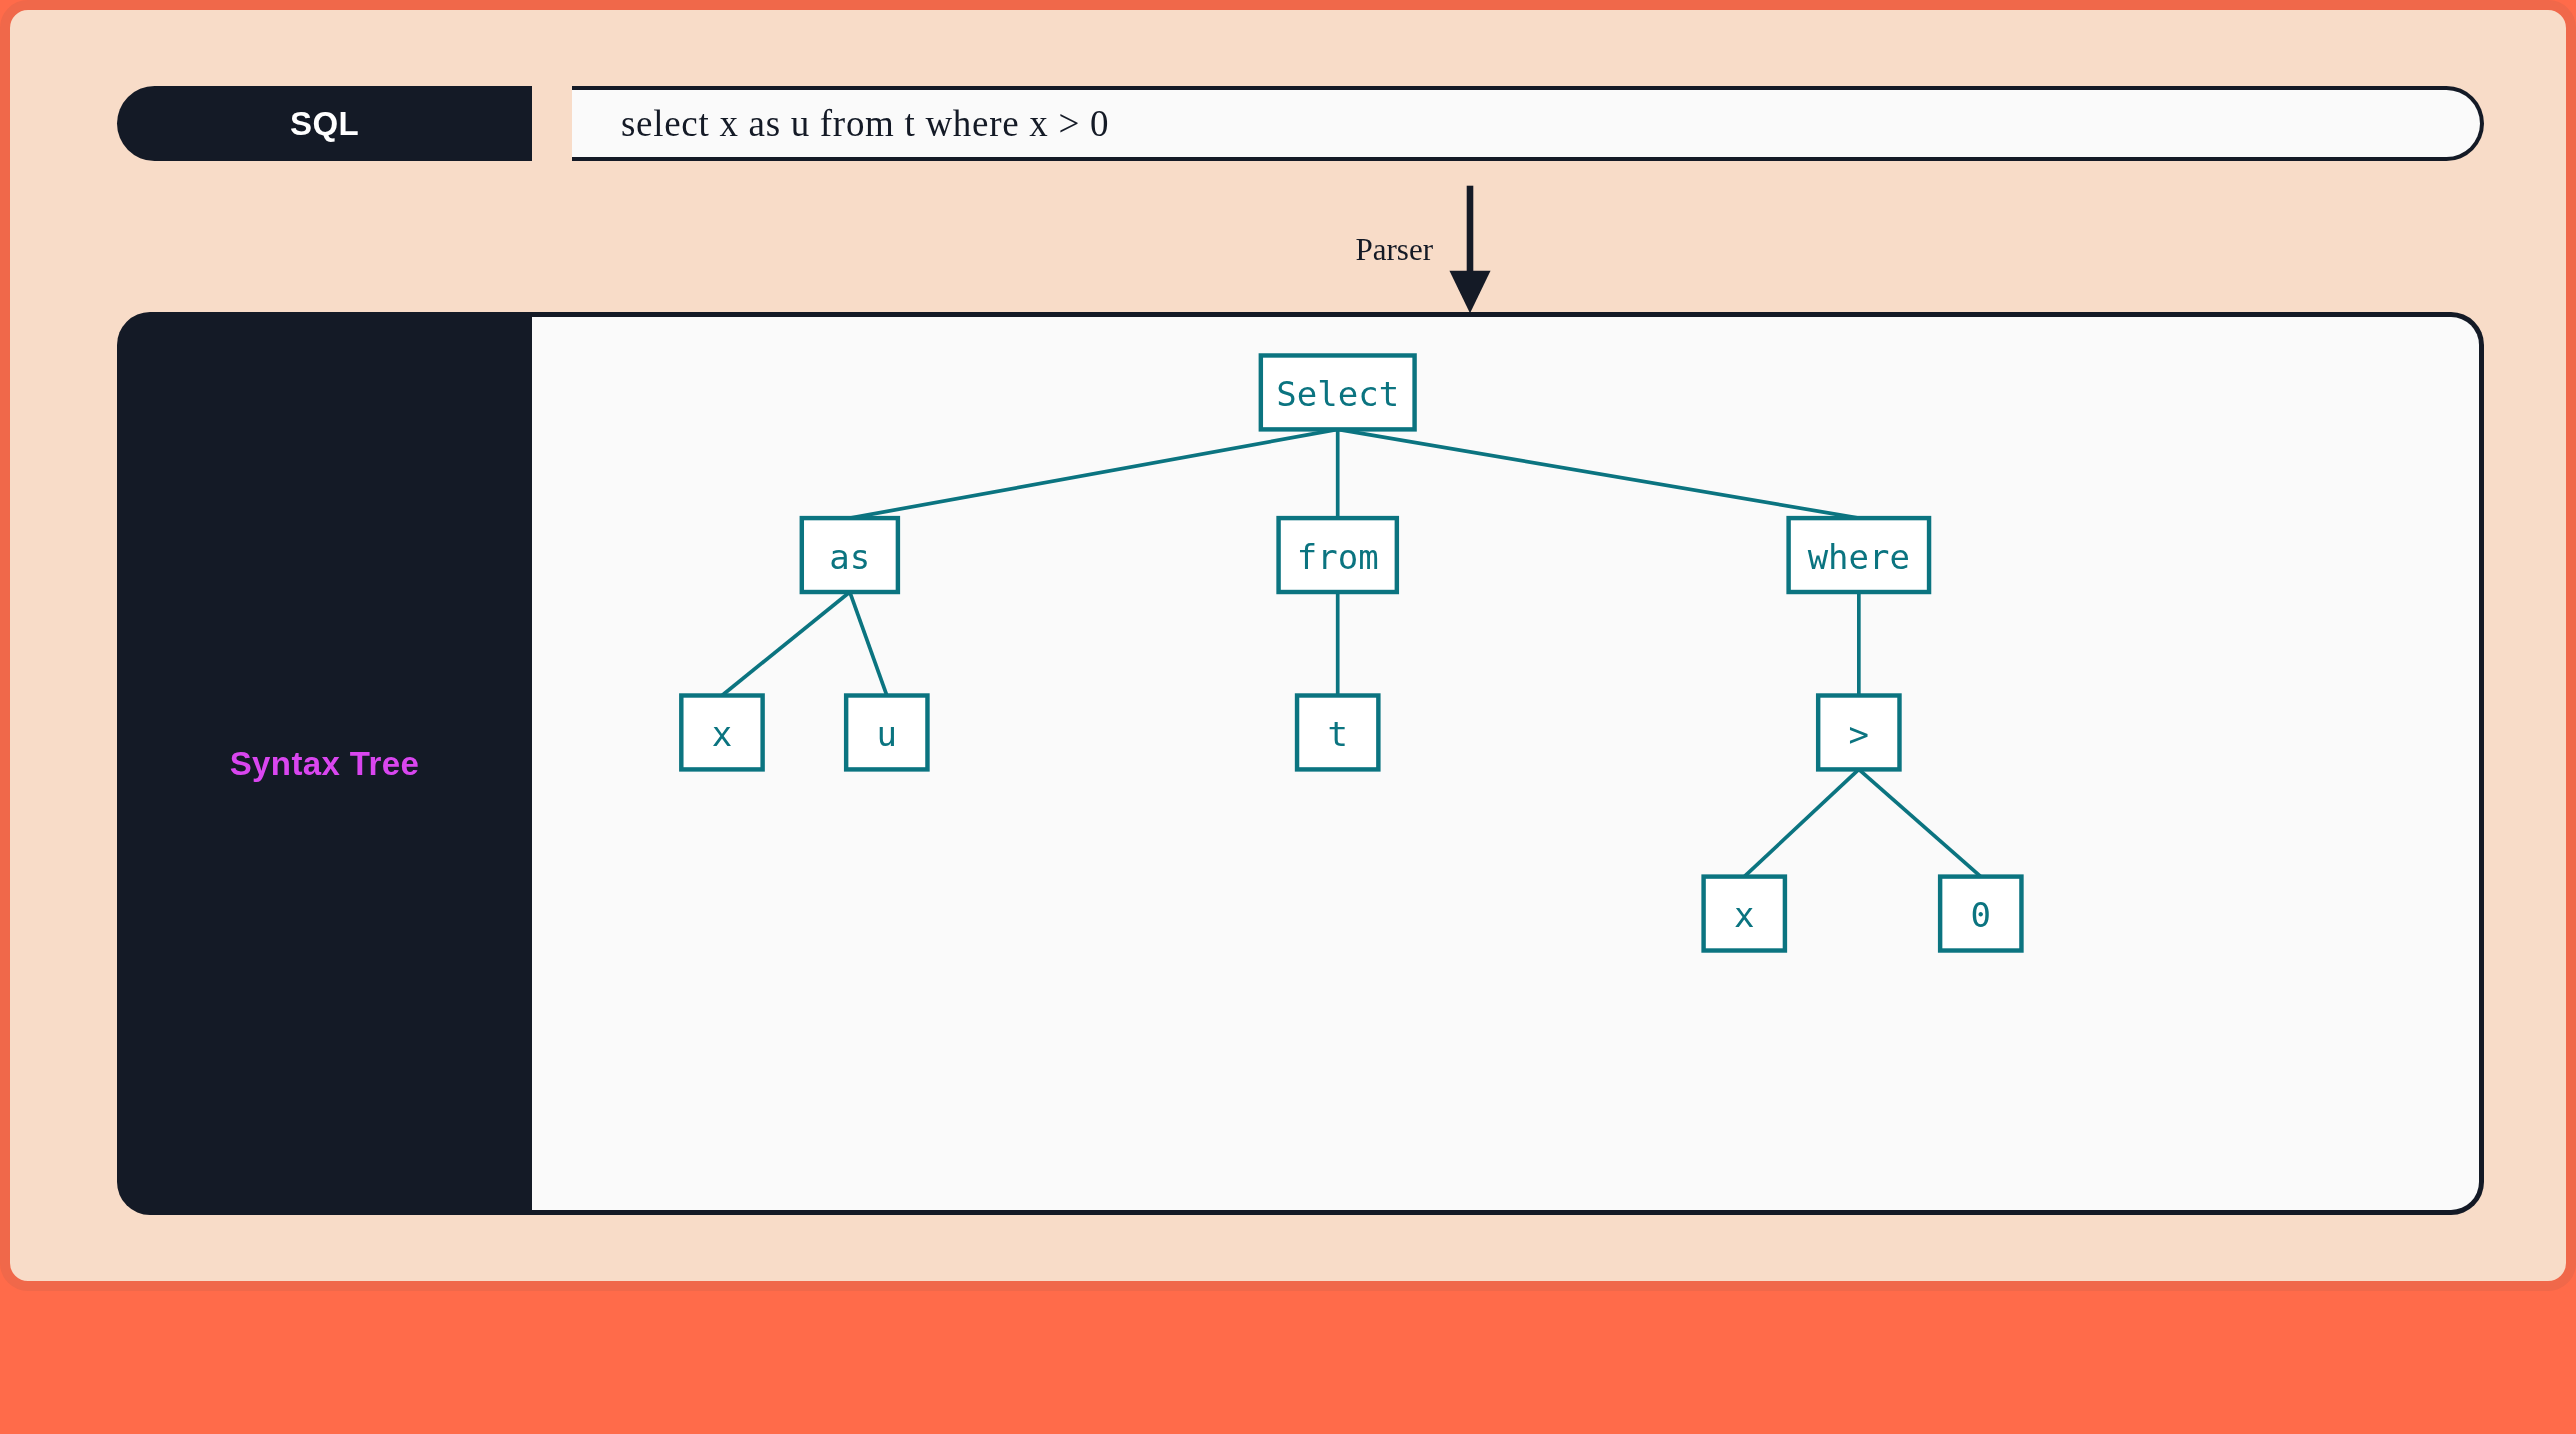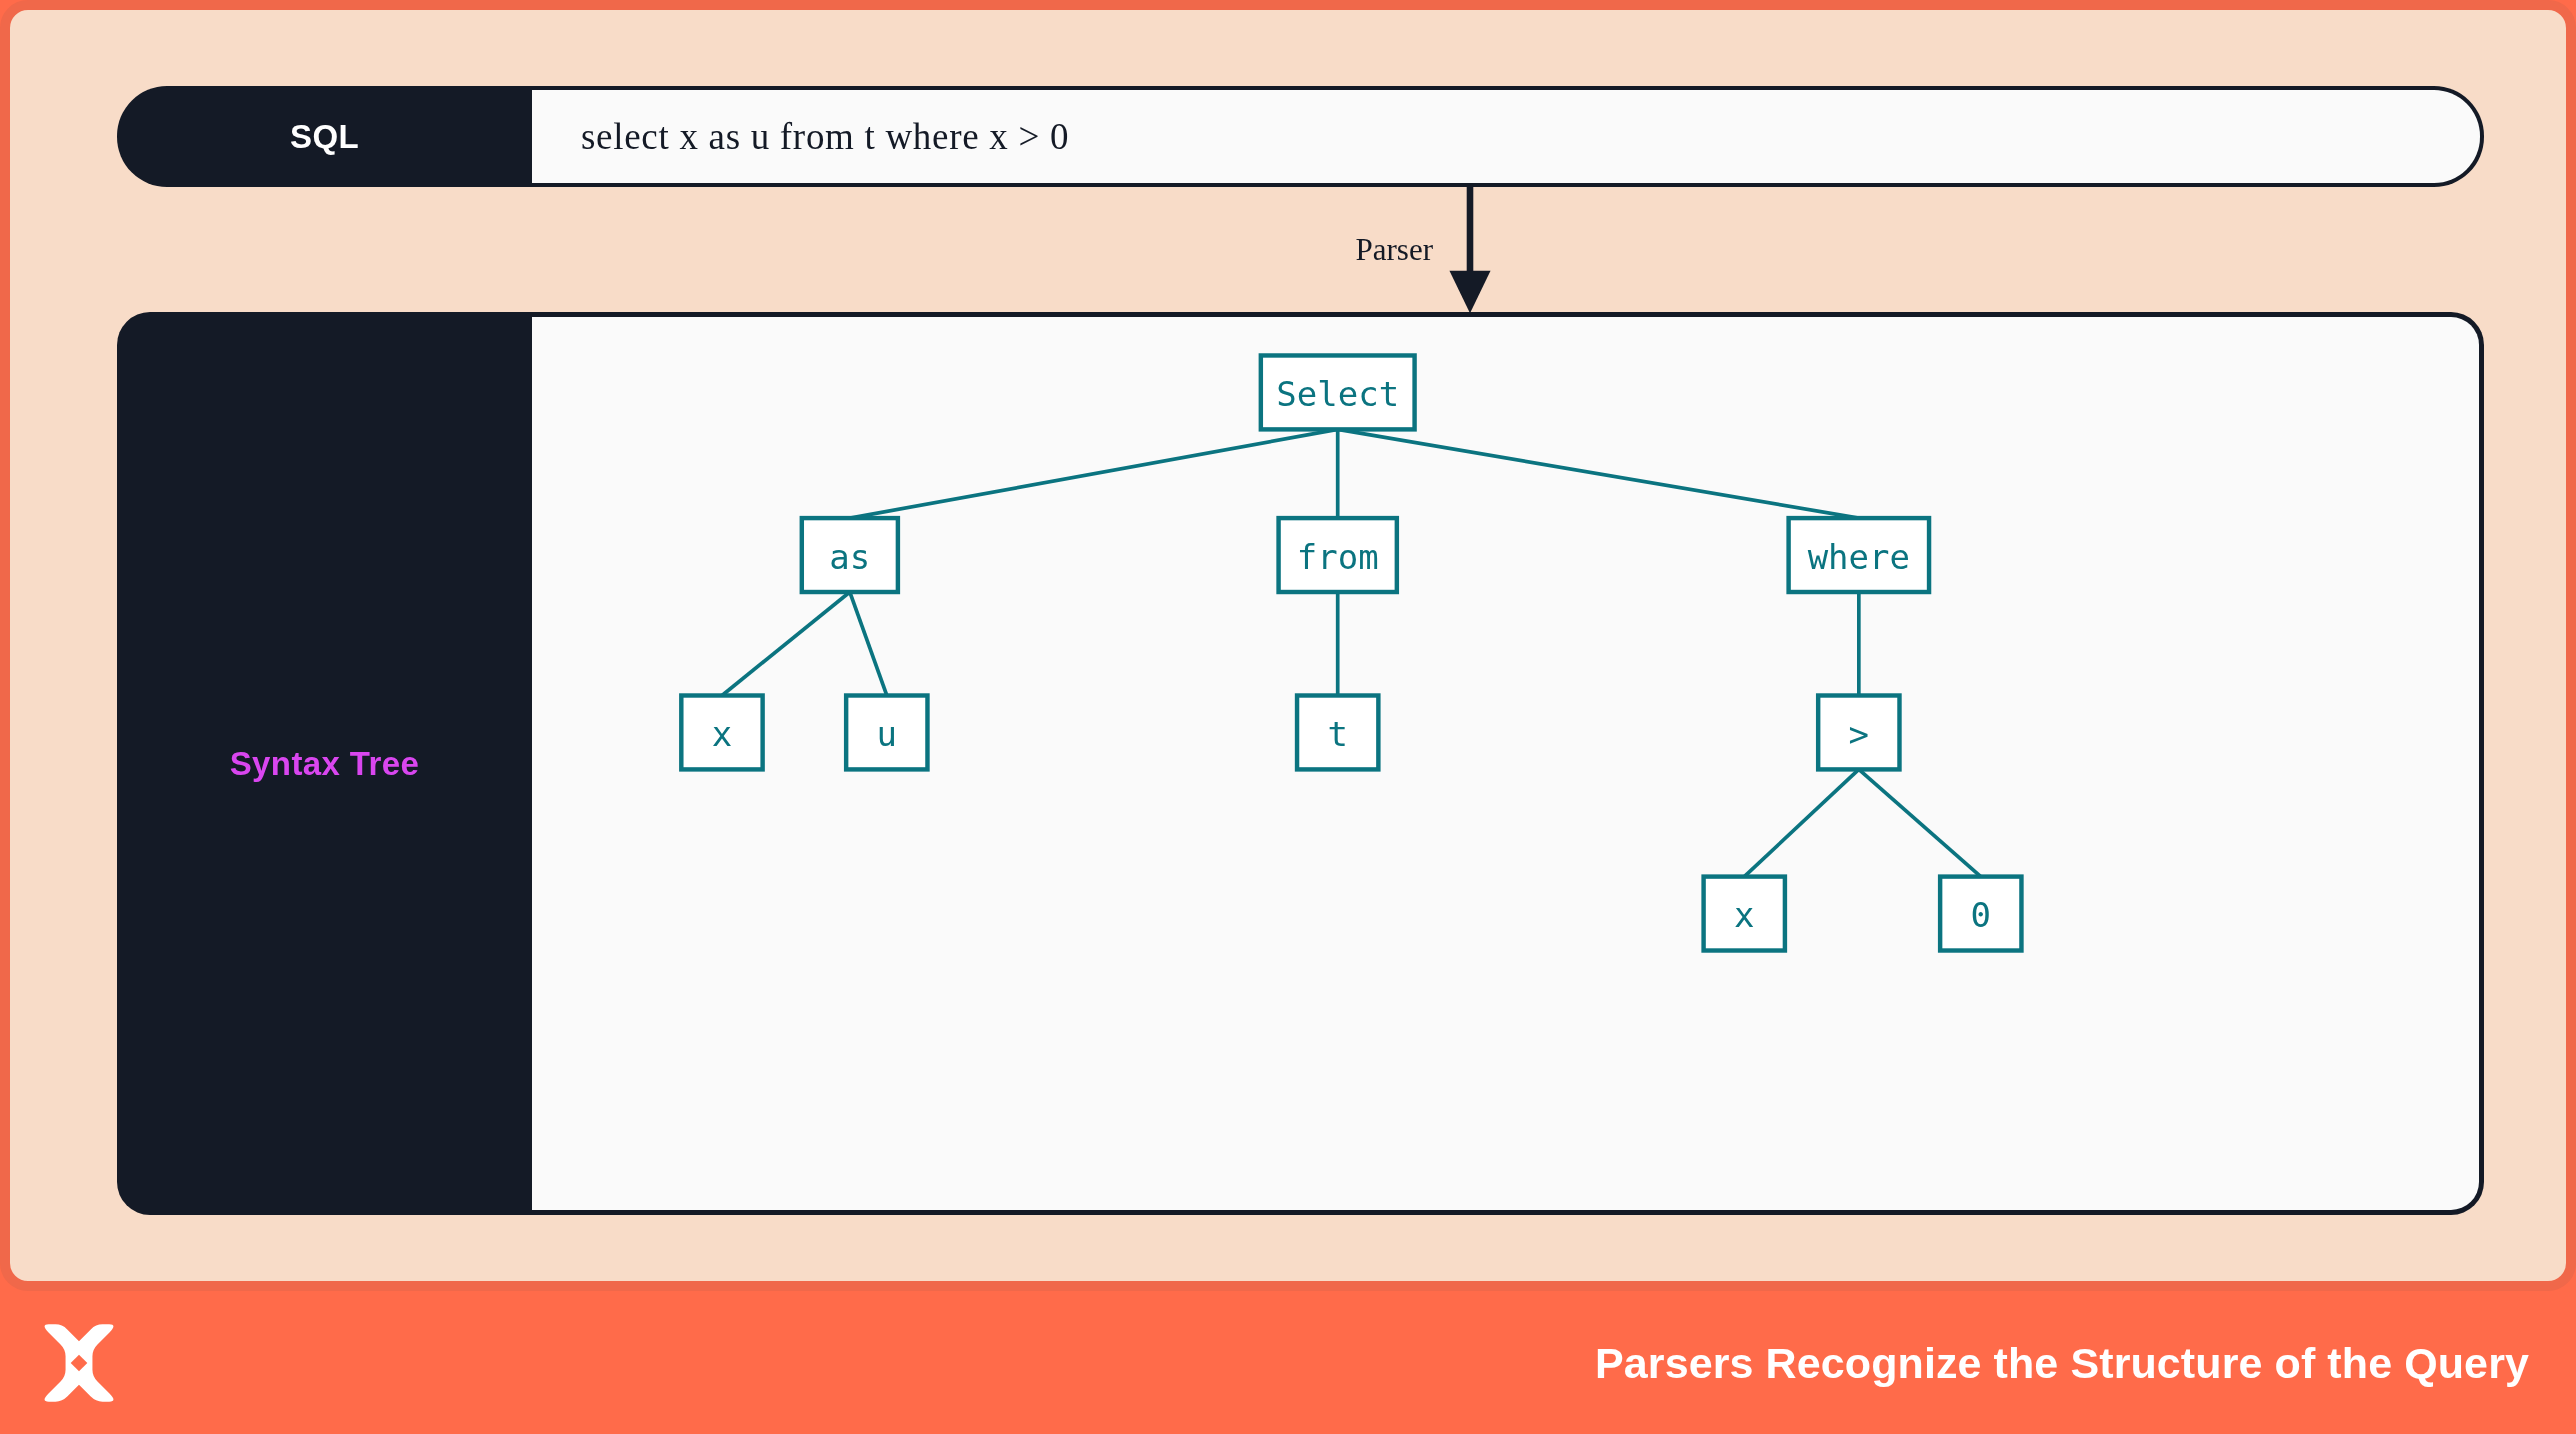--- a/index.html
+++ b/index.html
@@ -33,23 +33,24 @@
     border: 10.4px solid #F0684A;
     border-radius: 28px;
   }
 
   
   #sql-row {
     position: absolute;
     left: 107px;
     top: 76px;
     width: 2367px;
-    height: 101px;
+    height: 75px;
     display: flex;
     align-items: stretch;
+    gap: 40px;
   }
   #sql-label {
     width: 415px;
     background: #141A26;
     border-radius: 50px 0 0 50px;
     display: flex;
     align-items: center;
     justify-content: center;
     color: #FFFFFF;
     font-size: 33px;
@@ -249,25 +250,15 @@
                 <rect x="1905" y="755" width="110" height="100" class="node-box"></rect>
                 <text x="1960" y="807" class="node-text">0</text>
               </g>
             </g>
         </svg>
       </div>
     </div>
 
   </div>
 
-  <div id="footer">
-    <svg id="footer-logo" viewBox="0 0 100 100">
-      <path d="M14 14 Q4 4 14 4 L22 4 Q30 4 36 10 L50 24 L64 10 Q70 4 78 4 L86 4 Q96 4 86 14
-               L72 28 Q66 34 66 42 L66 58 Q66 66 72 72 L86 86 Q96 96 86 96 L78 96
-               Q70 96 64 90 L50 76 L36 90 Q30 96 22 96 L14 96 Q4 96 14 86 L28 72
-               Q34 66 34 58 L34 42 Q34 34 28 28 Z" fill="#FFFFFF"></path>
-      <rect x="43" y="43" width="14" height="14" transform="rotate(45 50 50)" fill="#FF6B4A"></rect>
-    </svg>
-    <div id="footer-title">Parsers Recognize the Structure of the Query</div>
-  </div>
 
 </div>
 
 
 </body></html>

